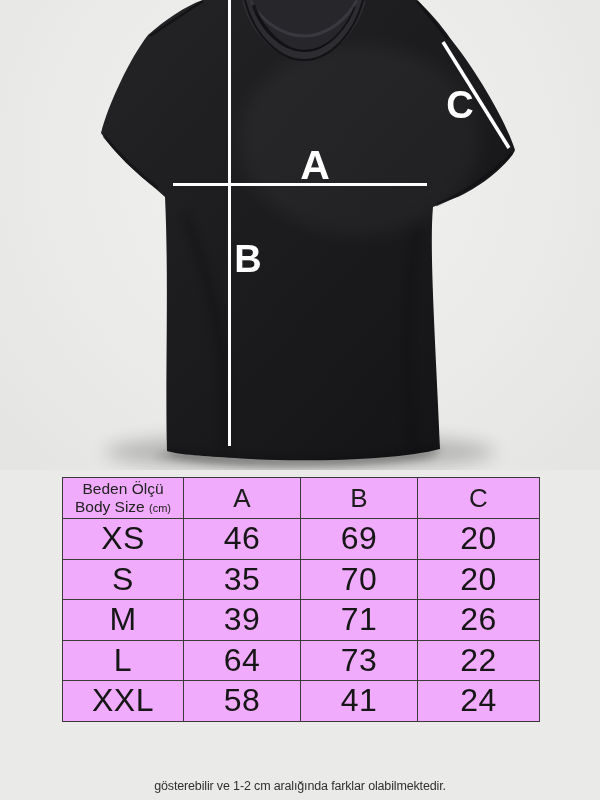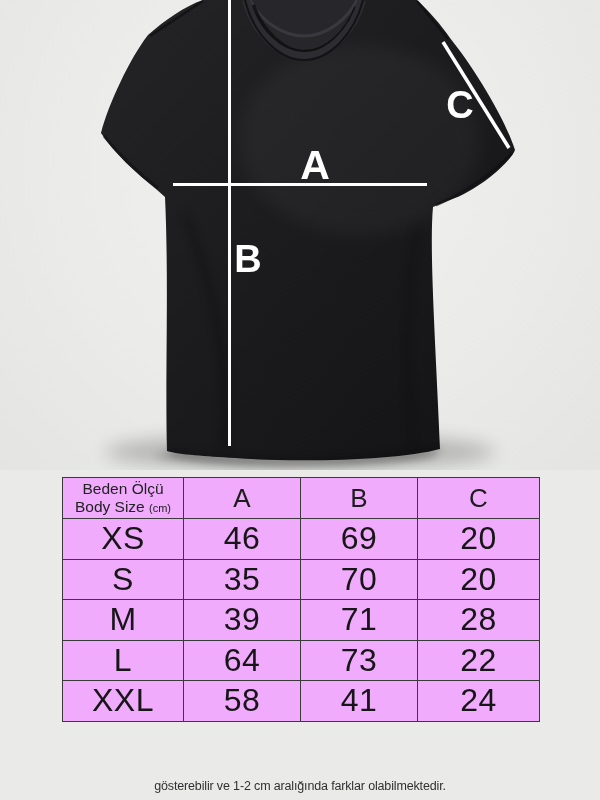--- a/index.html
+++ b/index.html
@@ -133,21 +133,21 @@
   <tr>
     <td class="cell-size">S</td>
     <td class="cell-val">35</td>
     <td class="cell-val">70</td>
     <td class="cell-val">20</td>
   </tr>
   <tr>
     <td class="cell-size">M</td>
     <td class="cell-val">39</td>
     <td class="cell-val">71</td>
-    <td class="cell-val">28</td>
+    <td class="cell-val">26</td>
   </tr>
   <tr>
     <td class="cell-size">L</td>
     <td class="cell-val">64</td>
     <td class="cell-val">73</td>
     <td class="cell-val">22</td>
   </tr>
   <tr>
     <td class="cell-size">XXL</td>
     <td class="cell-val">58</td>

